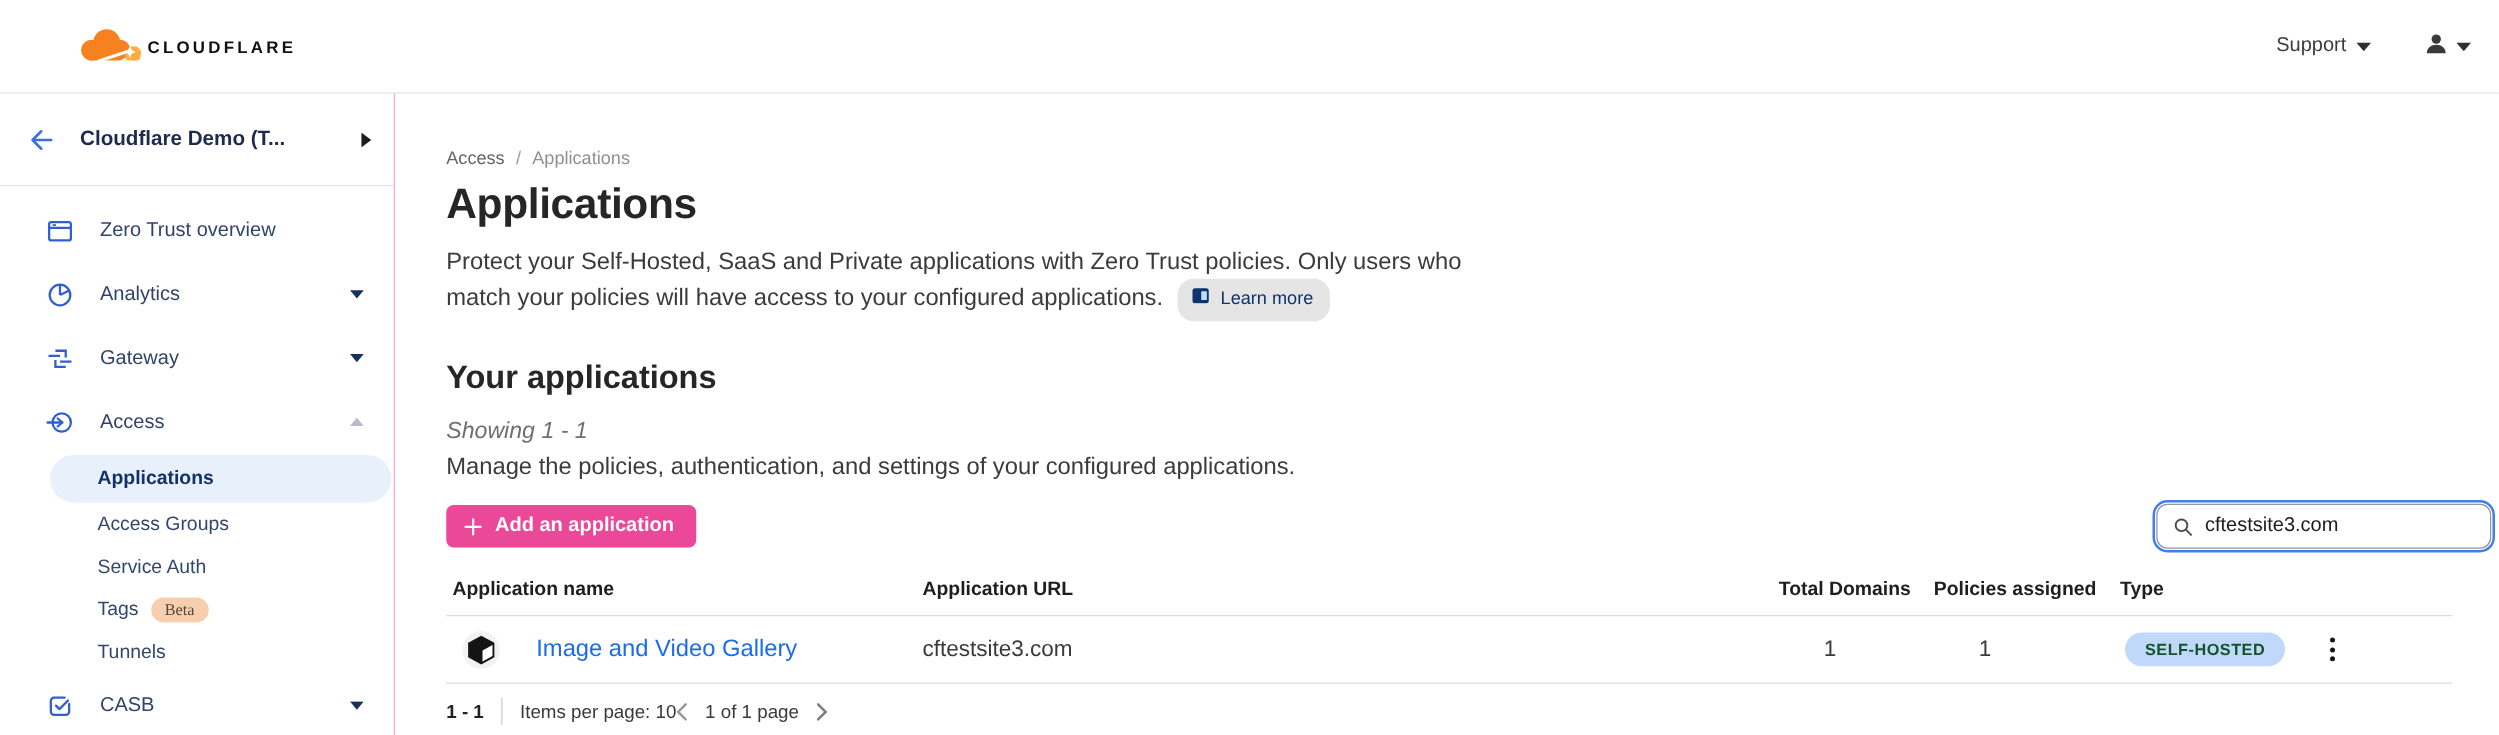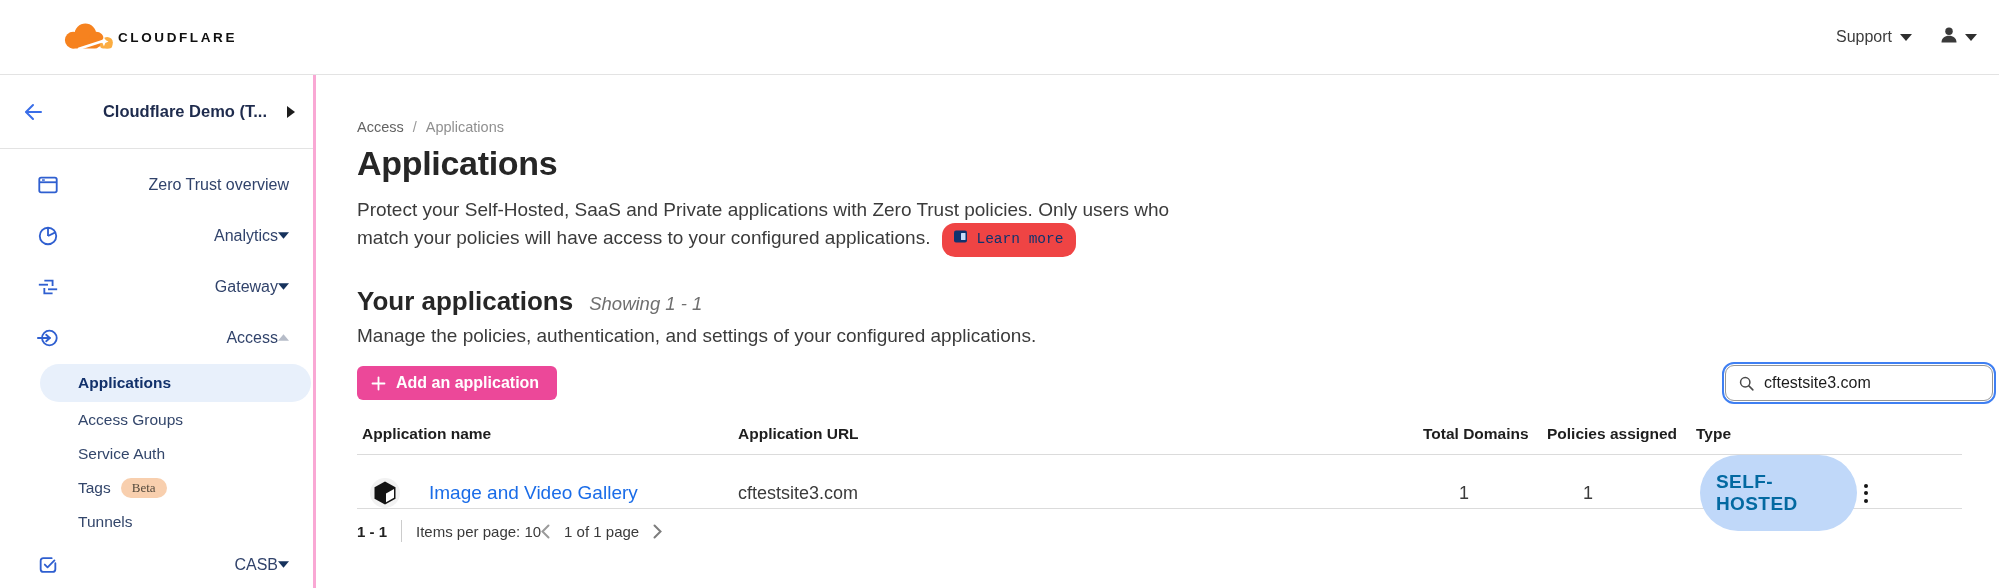--- a/index.html
+++ b/index.html
@@ -4,30 +4,30 @@
 <style>
   * { margin:0; padding:0; box-sizing:border-box; }
   html,body { width:1999px; height:588px; background:#fff; overflow:hidden;
               font-family:"Liberation Sans", sans-serif; color:#222; }
 
   
   .topbar { height:75px; display:flex; align-items:center; justify-content:space-between;
             padding:0 22px 0 14px; border-bottom:1px solid #e3e3e3; }
   .logo { display:flex; flex-direction:row; align-items:center; cursor:pointer; }
   .logo-text { font-size:13.5px; font-weight:700; letter-spacing:2.6px; color:#101010; margin-top:1px; }
-  .topbar-right { display:flex; align-items:center; gap:27px; }
+  .topbar-right { display:flex; align-items:center; gap:42px; }
   .support { display:flex; align-items:center; gap:8px; font-size:16px; color:#3c3c3c; cursor:pointer; }
   .user-menu { display:flex; align-items:center; gap:6px; cursor:pointer; color:#3a3a3a; }
   .caret { display:inline-flex; color:#2f2f2f; }
 
   
   .shell { display:flex; height:513px; }
 
   
-  .sidebar { width:316px; border-right:3px solid #f9a8d4; flex-shrink:0;text-align:right; }
+  .sidebar { width:316px; border-right:1px solid #f9a8d4; flex-shrink:0; }
   .sidebar-header { height:74px; border-bottom:1px solid #e3e3e3; display:flex;
                     align-items:center; padding:0 18px 0 20px; gap:20px; }
   .back-arrow { display:flex; color:#3a6ee8; cursor:pointer; flex-shrink:0; }
   .account-name { flex:1; font-size:16.5px; font-weight:700; color:#1e2b4d; white-space:nowrap; overflow:hidden; }
   .expand-toggle { color:#1c1c1c; display:flex; cursor:pointer; }
 
   .nav { padding-top:10px; }
   .nav-item { height:51px; display:flex; align-items:center; padding:0 24px 0 36px;
               font-size:16px; color:#31436b; cursor:pointer; }
   .nav-icon { width:24px; height:24px; margin-right:20px; color:#2f5fd0; display:flex;
@@ -47,25 +47,25 @@
   
   .main { flex:1; padding:44px 6px 0 41px; }
   .breadcrumb { display:flex; gap:9px; font-size:14.5px; margin-bottom:8px; }
   .breadcrumb .bc-parent { color:#636363; cursor:pointer; }
   .breadcrumb .bc-sep { color:#9a9a9a; }
   .breadcrumb .bc-current { color:#8f8f8f; }
 
   .page-title { font-size:34px; line-height:40px; font-weight:700; color:#262626;
                 letter-spacing:-0.3px; margin-bottom:13px; }
   .desc { font-size:19px; line-height:27.5px; color:#3b3b3b; max-width:960px; }
-  .learn-more { display:inline-flex; align-items:flex-end; gap:8px; background:#ef4444;
+  .learn-more { display:inline-flex; align-items:flex-end; gap:8px; background:#e5e5e5;
                 color:#0f336e; font-size:14.5px; border-radius:13px; padding:3px 13px 4px 11px;
-                margin-left:12px; cursor:pointer; transform:translateY(-1px);font-family:Liberation Mono, monospace; }
-
-  .section-head { display:flex; align-items:baseline; gap:16px; margin-top:28px; }
+                margin-left:12px; cursor:pointer; transform:translateY(-1px); }
+
+  .section-head { display:flex; align-items:baseline; gap:16px; margin-top:28px;flex-direction:column; }
   .section-title { font-size:26px; font-weight:700; color:#262626; }
   .showing { font-style:italic; font-size:18.5px; color:#6f6f6f; }
   .manage { font-size:19px; color:#3b3b3b; margin-top:8px; }
 
   .controls { display:flex; align-items:center; justify-content:space-between; margin-top:18px; }
   .add-btn { background:#ec4899; border:none; color:#fff; font-family:inherit;
              font-size:16px; font-weight:700; height:34px; padding:0 18px 0 14px;
              border-radius:6px; display:flex; align-items:center; gap:10px; cursor:pointer; }
   .search-wrap { width:268px; height:36px; background:#fff; border:1px solid #969696;
                  border-radius:9px; outline:2px solid #3f7ff2; outline-offset:1px;
@@ -75,22 +75,22 @@
 
   .table { margin-top:24px; margin-right:31px; }
   .tgrid { display:grid; grid-template-columns:381px 685px 124px 149px 161px 1fr; align-items:center; }
   .thead { font-size:15.5px; font-weight:700; color:#1e1e1e; padding-bottom:11px; }
   .th-name { padding-left:5px; }
   .trow { height:55px; border-top:1px solid #dbdbdb; border-bottom:1px solid #dbdbdb;
           font-size:18px; color:#3b3b3b; }
   .name-cell { display:flex; align-items:center; gap:28px; padding-left:12px; }
   .app-link { color:#1a6ce8; font-size:19px; font-weight:500; cursor:pointer; }
   .num-cell { padding-left:36px; }
-  .type-pill { display:inline-block; background:#c0d8f9; color:#0369a1; font-size:19px;
-               font-weight:700; letter-spacing:0.4px; border-radius:999px; padding:16px 16px;
+  .type-pill { display:inline-block; background:#c0d8f9; color:#14532d; font-size:13px;
+               font-weight:700; letter-spacing:0.4px; border-radius:999px; padding:6px 16px;
                margin-left:4px; }
   .kebab { display:flex; flex-direction:column; gap:3.5px; width:18px; align-items:center;
            cursor:pointer; padding:4px 0; }
   .kebab i { width:4px; height:4px; border-radius:50%; background:#151515; }
 
   .tfoot { display:flex; align-items:center; justify-content:flex-start;
            margin-top:11px; margin-right:31px; font-size:15px; color:#3a3a3a; }
   .tfoot-left { display:flex; align-items:center; }
   .range { font-weight:700; color:#222; }
   .vsep { width:1px; height:22px; background:#cccccc; margin:0 14px; }

